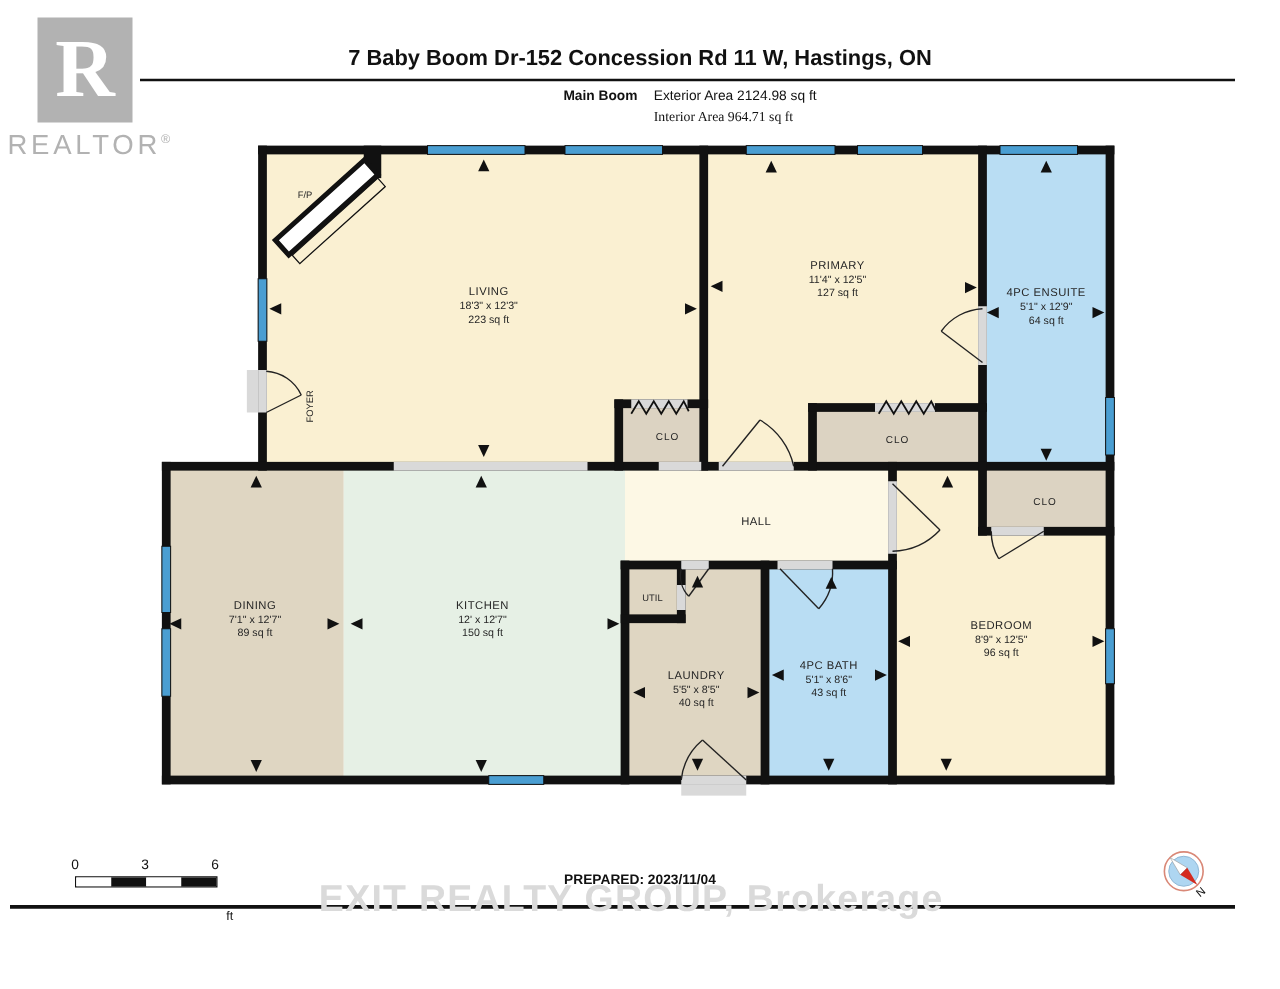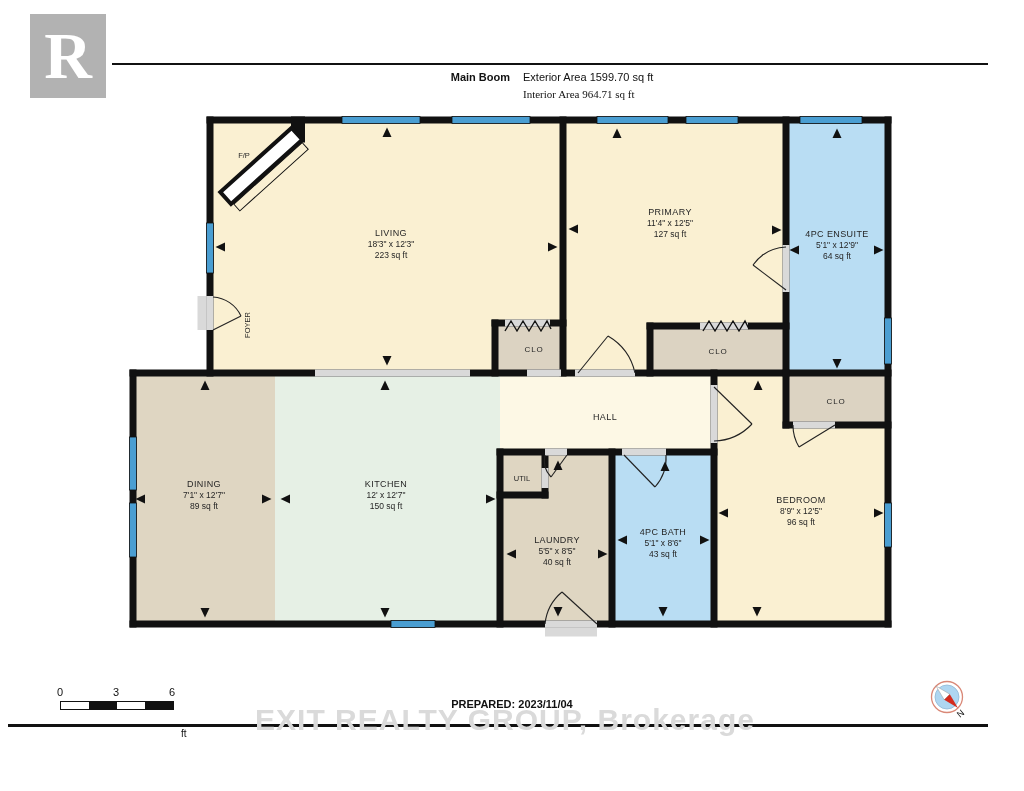--- a/index.html
+++ b/index.html
@@ -43,24 +43,26 @@
   .compass{left:923px;top:676px;z-index:3;}
 </style>
 </head>
 <body>
 
 <div class="page">
 
   <div class="abs logo-box">
     <span class="logo-r">R</span>
   </div>
-
+  <div class="abs logo-word"><span>REALTOR</span><sup>®</sup></div>
+
+  <div class="abs title">7 Baby Boom Dr-152 Concession Rd 11 W, Hastings, ON</div>
   <div class="abs title-rule"></div>
   <div class="abs floor-label">Main Boom</div>
-  <div class="abs area-line1">Exterior Area 1599.70 sq ft</div>
+  <div class="abs area-line1">Exterior Area 2124.98 sq ft</div>
   <div class="abs area-line2">Interior Area 964.71 sq ft</div>
 
   <svg class="abs" style="left:0;top:0;" width="1024" height="791" viewBox="0 0 1024 791">
 
     <g>
       <rect x="210" y="120" width="353" height="253" fill="#faf0d2"></rect>
       <rect x="563" y="120" width="223" height="253" fill="#faf0d2"></rect>
       <rect x="786" y="120" width="102" height="253" fill="#b9ddf3"></rect>
       <rect x="133" y="373" width="142" height="251" fill="#dfd6c2"></rect>
       <rect x="275" y="373" width="225" height="251" fill="#e6f0e5"></rect>

